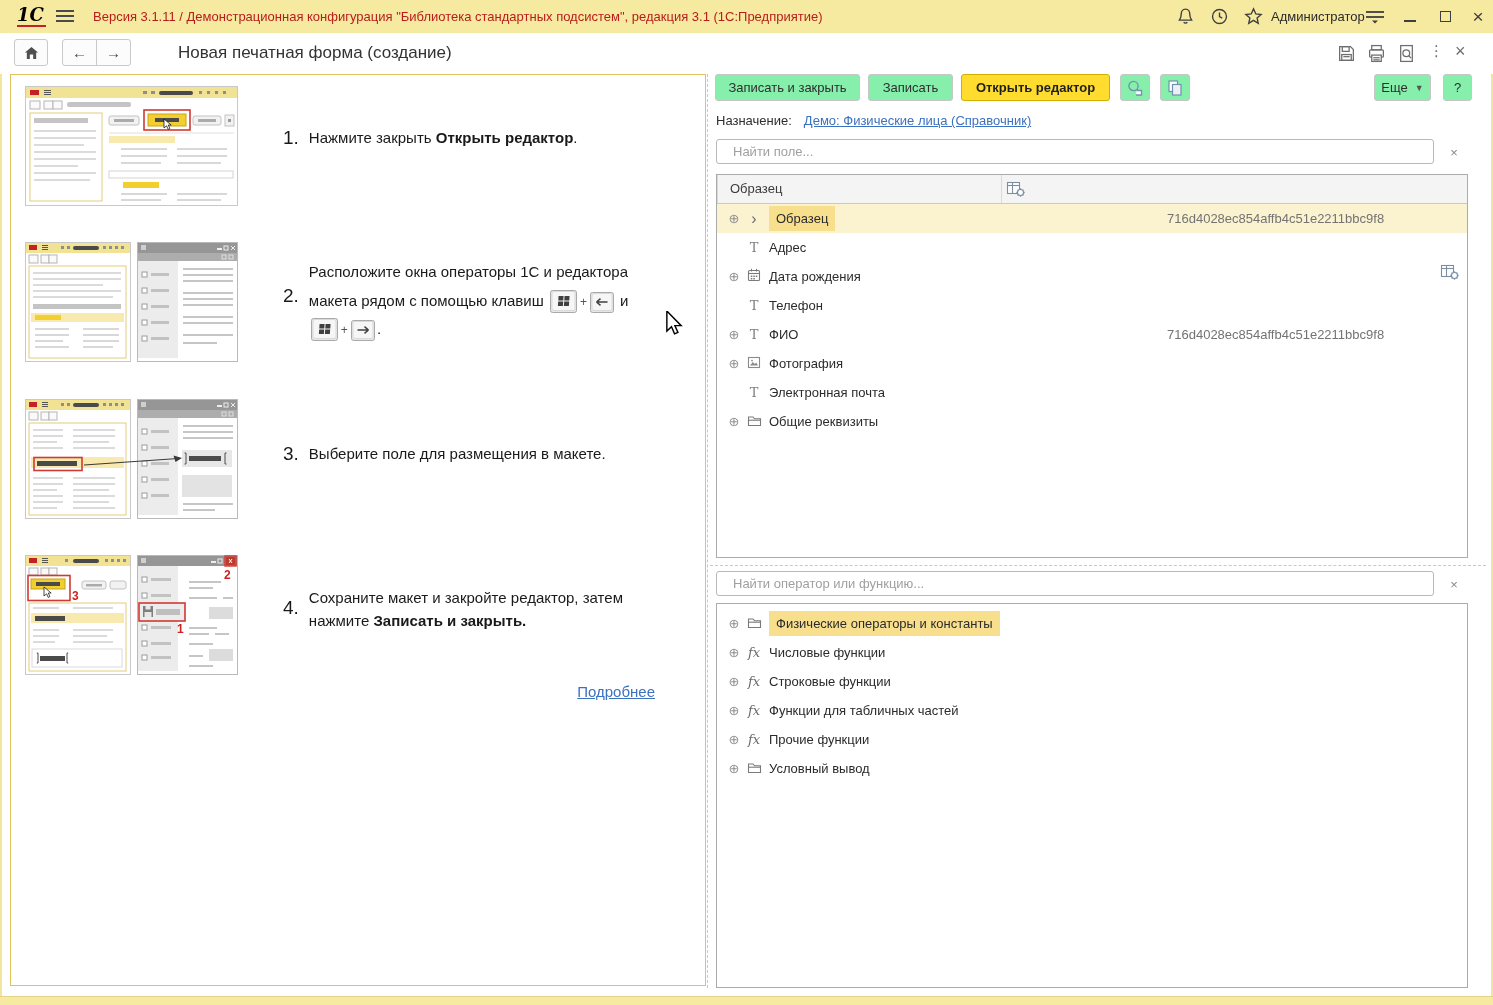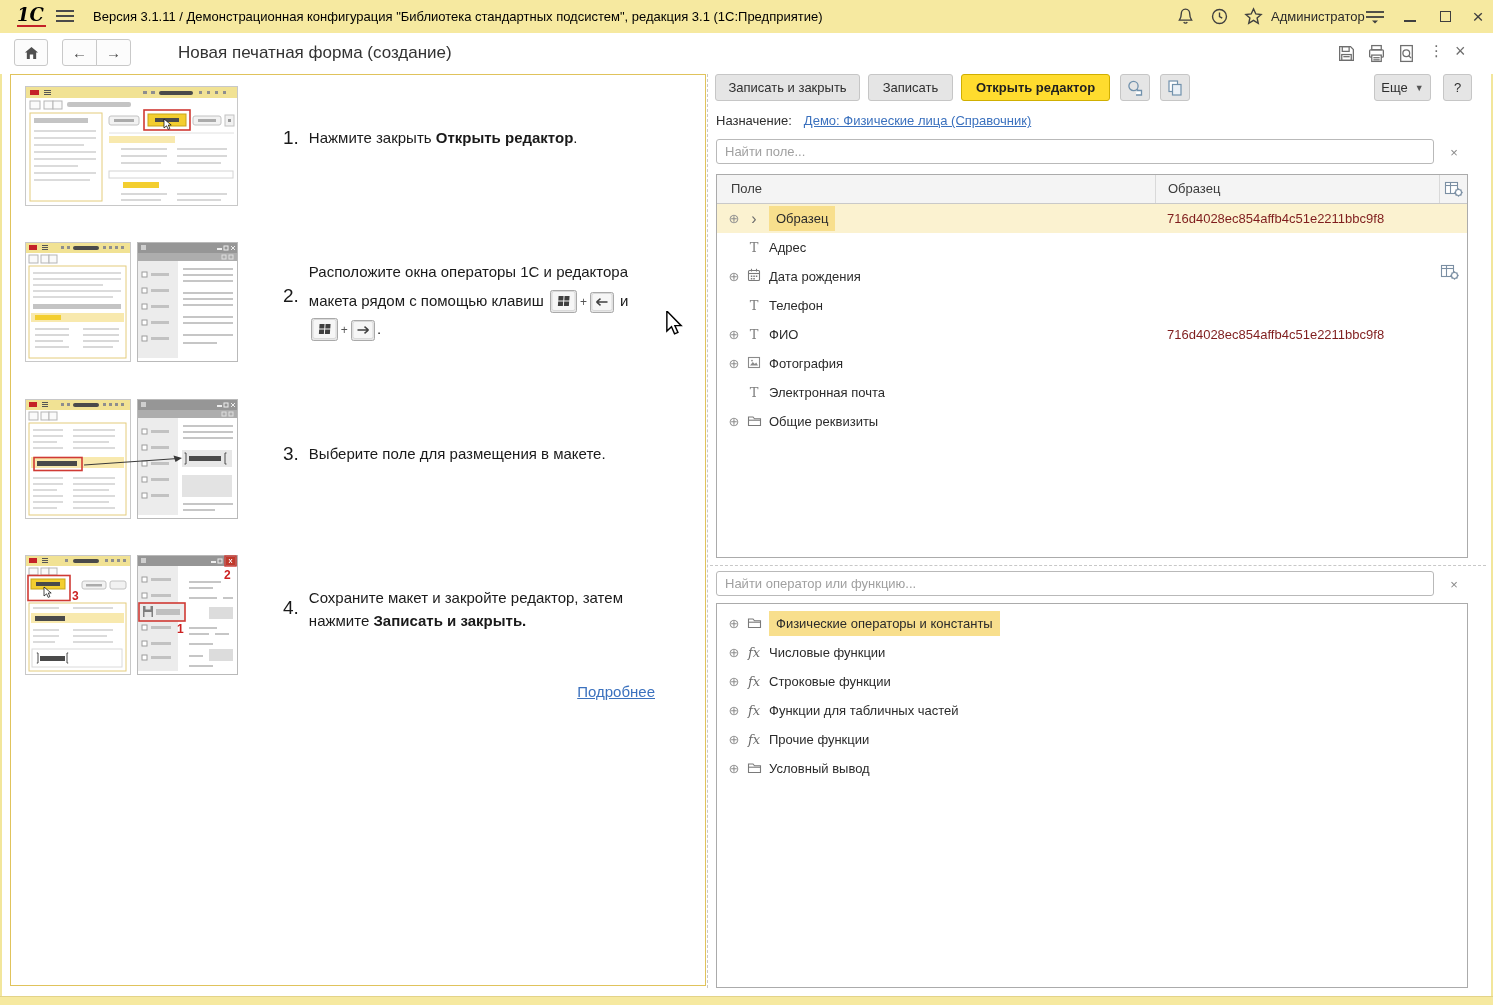--- a/index.html
+++ b/index.html
@@ -9,21 +9,21 @@
 
   .edge { position:absolute; top:0; width:2px; height:1005px; background:#F2E69C; z-index:0; }
   .edge.l{left:0}.edge.r{right:0}
   .bottom-strip { position:absolute; left:0; top:996px; width:1493px; height:9px; background:#F6E9A0; border-top:1px solid #E3D389; z-index:4; }
 
   
   .titlebar { position:absolute; left:0; top:0; width:1493px; height:33px; background:#F6E9A0; z-index:5; }
   .logo { position:absolute; left:17px; top:5px; font-size:18px; font-weight:800; font-style:italic; color:#000000; border-bottom:2px solid #C42127; padding:0 2px 0 0; line-height:20px; font-family:"DejaVu Serif",serif; }
   .hamburger { position:absolute; left:56px; top:10px; width:18px; height:13px; cursor:pointer; }
   .hamburger i { display:block; height:2px; background:#4A4A4A; margin-bottom:3px; }
-  .win-title { position:absolute; left:93px; top:9px; font-size:13px; color:#000000; white-space:nowrap; }
+  .win-title { position:absolute; left:93px; top:9px; font-size:13px; color:#b91c1c; white-space:nowrap; }
   .gsearch { position:absolute; left:862px; top:4px; width:301px; height:25px; }
   .gsearch input { width:100%; height:100%; background:#FAF2BC; border:1px solid #DFD28F; border-radius:2px; padding:0 8px 0 30px; font-size:13px; color:#333; font-family:inherit; }
   .gsearch input::placeholder { color:#9B9478; }
   .gsearch svg { position:absolute; left:7px; top:4px; }
   .tb-ico { position:absolute; top:7px; cursor:pointer; }
   .user-name { position:absolute; left:1271px; top:9px; font-size:13px; color:#2A2A2A; cursor:pointer; }
   .ctl { position:absolute; top:0; width:30px; height:33px; display:flex; align-items:center; justify-content:center; cursor:pointer; color:#3F3F3F; }
   .ctl-min i { display:block; width:12px; height:2px; background:#3F3F3F; margin-top:8px; }
   .ctl-max i { display:block; width:11px; height:11px; border:1.5px solid #3F3F3F; }
   .ctl-close { font-size:19px; }
@@ -43,47 +43,47 @@
   .b { font-weight:bold; }
   .key { display:inline-block; vertical-align:-7px; margin:0 2px; }
   .plus { font-size:12px; color:#555; margin:0 1px; }
   .more-link { position:absolute; right:50px; top:608px; font-size:15px; color:#3B71BE; text-decoration:underline; cursor:pointer; }
   .cursor-float { position:absolute; left:654px; top:236px; }
 
   
   .vsplit { position:absolute; left:707px; top:74px; height:914px; width:0; border-left:1px dashed #C8C8C8; z-index:1; cursor:col-resize; }
   .hsplit { position:absolute; left:710px; top:565px; width:776px; height:0; border-top:1px dashed #C8C8C8; cursor:row-resize; }
 
-  .btn { position:absolute; height:27px; border:1px solid #C6C6C6; border-radius:3px; background:#e5e5e5; font-size:13px; color:#2E2E2E; display:flex; align-items:center; justify-content:center; cursor:pointer; }
+  .btn { position:absolute; height:27px; border:1px solid #C6C6C6; border-radius:3px; background:#86efac; font-size:13px; color:#2E2E2E; display:flex; align-items:center; justify-content:center; cursor:pointer; }
   .btn.yellow { background:#FFDC2E; border-color:#D0AF00; font-weight:bold; color:#1F1F1F; }
   .more-arrow { margin-left:7px; font-size:9px; color:#555; }
 
   .purpose { position:absolute; left:716px; top:113px; font-size:13px; color:#2E2E2E; }
   .purpose a { color:#3B71BE; text-decoration:underline; margin-left:12px; cursor:pointer; }
 
-  .search-input { position:absolute; width:718px; height:25px; border:1px solid #B9B9B9; border-radius:3px; padding:0 8px; font-size:13px; color:#333; background:#fff; font-family:inherit; }
+  .search-input { position:absolute; width:718px; height:25px; border:1px solid #B9B9B9; border-radius:3px; padding:0 16px; font-size:13px; color:#333; background:#fff; font-family:inherit; }
   .search-input::placeholder { color:#A0A0A0; }
   .clear-x { position:absolute; width:20px; height:20px; font-size:13px; color:#888; display:flex; align-items:center; justify-content:center; cursor:pointer; }
 
   .boxpanel { position:absolute; left:716px; width:752px; background:#fff; border:1px solid #ABABAB; overflow:hidden; }
   .fields-table { top:174px; height:384px; }
   .thead { display:flex; height:29px; background:#F4F4F4; border-bottom:1px solid #C9C9C9; font-size:13px; color:#3C3C3C; }
   .th1 { width:438px; padding:6px 0 0 14px; }
   .th2 { width:284px; padding:6px 0 0 12px; border-left:1px solid #D9D9D9; }
   .th3 { width:28px; border-left:1px solid #D9D9D9; display:flex; align-items:center; justify-content:center; cursor:pointer; }
   .trow { position:relative; display:flex; align-items:center; height:29px; font-size:13px; color:#2B2B2B; cursor:pointer; }
   .trow.selected { background:#FBF2D0; }
   .cell-exp { position:absolute; left:9px; width:16px; text-align:center; color:#8F8F8F; font-size:13px; }
   .cell-ico { position:absolute; left:28px; width:18px; text-align:center; }
   .t-ico { font-family:"DejaVu Serif",serif; font-size:13px; color:#7E7E7E; }
   .chev { font-size:16px; color:#6E6E6E; line-height:1; }
   .fx-ico { font-family:"DejaVu Serif",serif; font-style:italic; font-size:13px; color:#6B6B6B;text-align:center; }
   .cell-name { position:absolute; left:52px; white-space:nowrap; }
   .cell-name.hl { background:#F8DF8D; padding:5px 7px; }
-  .cell-sample { position:absolute; left:450px; white-space:nowrap; color:#7f1d1d; }
+  .cell-sample { position:absolute; left:450px; white-space:nowrap; color:#737373; }
   .float-settings { position:absolute; left:723px; top:88px; cursor:pointer; }
 
   .ops-tree { top:603px; height:385px; padding-top:5px; }
   .ftop { top:139px; } .fclear { left:1444px; top:142px; }
   .otop { top:571px; } .oclear { left:1444px; top:574px; }
 
   a { color:#3B71BE; }
 </style>
 </head>
 <body>
@@ -577,21 +577,20 @@
 
   <div class="purpose">
     <span>Назначение:</span><a>Демо: Физические лица (Справочник)</a>
   </div>
 
   <input class="search-input ftop" style="left: 716px;" placeholder="Найти поле...">
   <div class="clear-x fclear">×</div>
 
   <div class="boxpanel fields-table">
     <div class="thead">
-      <div class="th1">Поле</div>
       <div class="th2">Образец</div>
       <div class="th3">
         <svg width="20" height="18" viewBox="0 0 20 18" fill="none" stroke="#7B8FA3" stroke-width="1.1">
             <rect x="1.5" y="2.5" width="12" height="11" fill="#fff"></rect>
             <line x1="1.5" y1="5.5" x2="13.5" y2="5.5"></line>
             <line x1="6.5" y1="2.5" x2="6.5" y2="13.5"></line>
             <circle cx="14.5" cy="12.5" r="3" fill="#fff"></circle>
             <g stroke-width="1.3">
               <line x1="14.5" y1="8.3" x2="14.5" y2="9.5"></line>
               <line x1="14.5" y1="15.5" x2="14.5" y2="16.7"></line>

